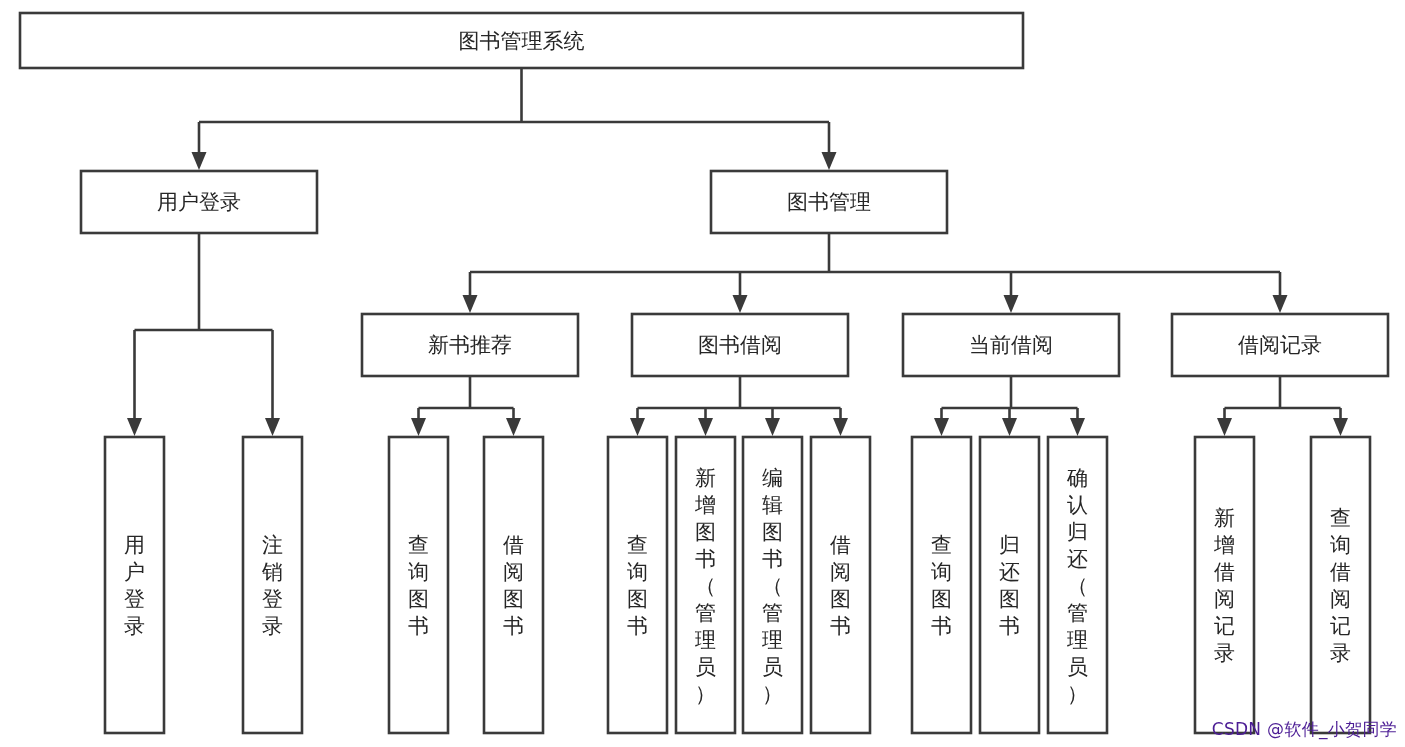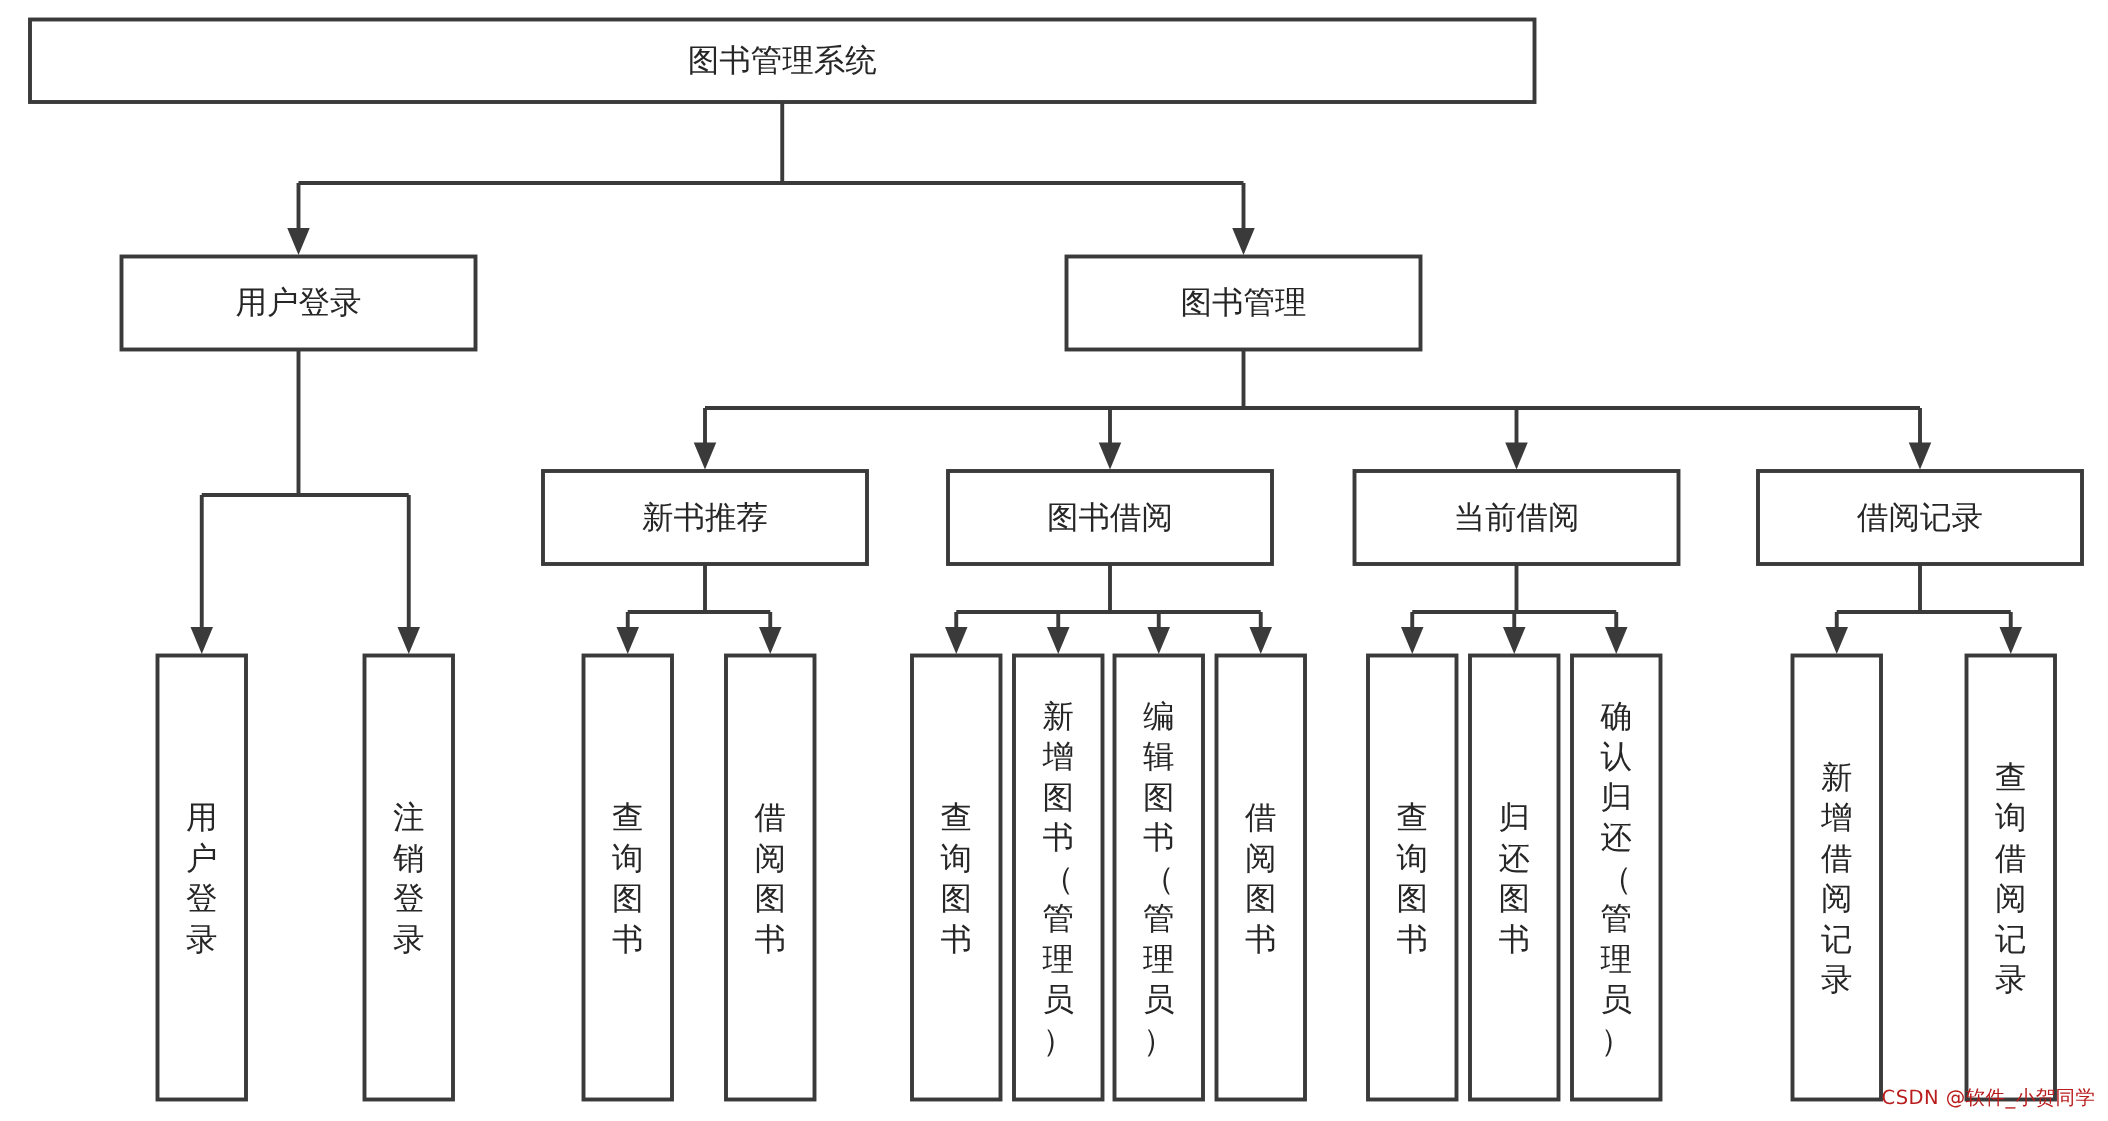--- a/index.html
+++ b/index.html
@@ -52,22 +52,22 @@
     font-family: "DejaVu Sans", "Liberation Sans", sans-serif;
     font-size: 21px;
     fill: #262626;
     text-anchor: middle;
   }
   .watermark-text {
     position: absolute;
     right: 8px;
     bottom: 6px;
     font-family: "DejaVu Sans", "Liberation Sans", sans-serif;
-    font-size: 13px;
-    color: #b91c1c;
+    font-size: 17px;
+    color: #4c1d95;
     white-space: nowrap;
     letter-spacing: 0.3px;
   }
 </style>
 </head>
 <body>
 
 <div id="diagram-root">
   <svg class="diagram-svg" viewBox="0 0 1405 747" xmlns="http://www.w3.org/2000/svg">
 

